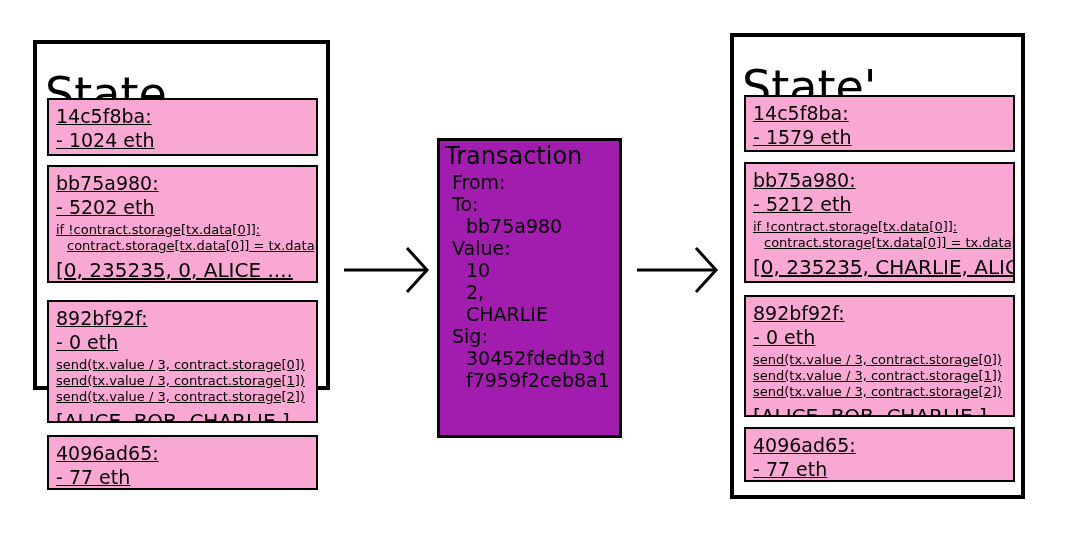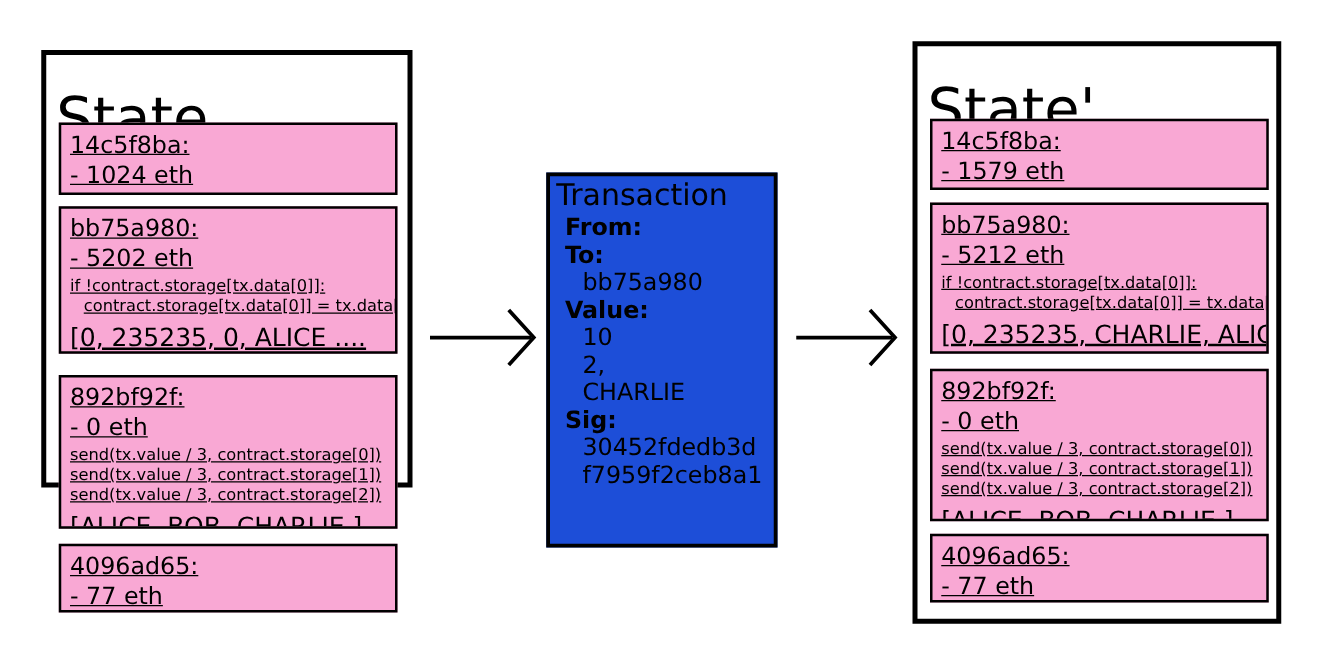--- a/index.html
+++ b/index.html
@@ -59,31 +59,31 @@
   .right .acct-0 { top: 58px;  height: 57px;  }
   .right .acct-1 { top: 125px; height: 121px; }
   .right .acct-2 { top: 258px; height: 122px; }
   .right .acct-3 { top: 390px; height: 55px;  }
   
   .tx-panel {
     position: absolute;
     left: 437px; top: 138px; width: 185px; height: 300px;
     border: 3px solid #000;
     box-sizing: border-box;
-    background: #1d4ed8;
+    background: #a21caf;
     overflow: hidden;
   }
   .tx-title {
     font-size: 24px; line-height: 30px;
     padding-left: 5px; white-space: nowrap;
   }
   .tx-line {
     font-size: 19px; line-height: 22px; white-space: nowrap;
   }
-  .tx-label { padding-left: 12px; font-weight: bold; }
+  .tx-label { padding-left: 12px; }
   .tx-value { padding-left: 26px; }
   
   .arrow { position: absolute; }
   .arrow line, .arrow polyline {
     stroke: #000; stroke-width: 3; fill: none;
   }
 </style>
 </head>
 <body>
 

